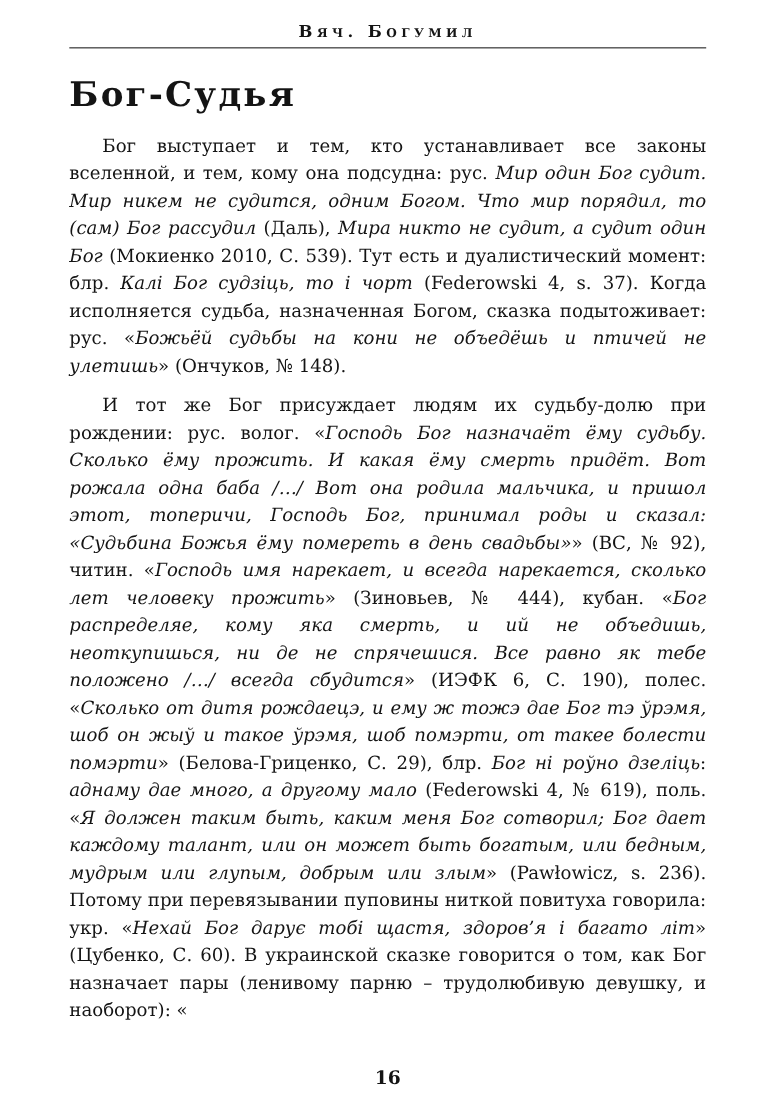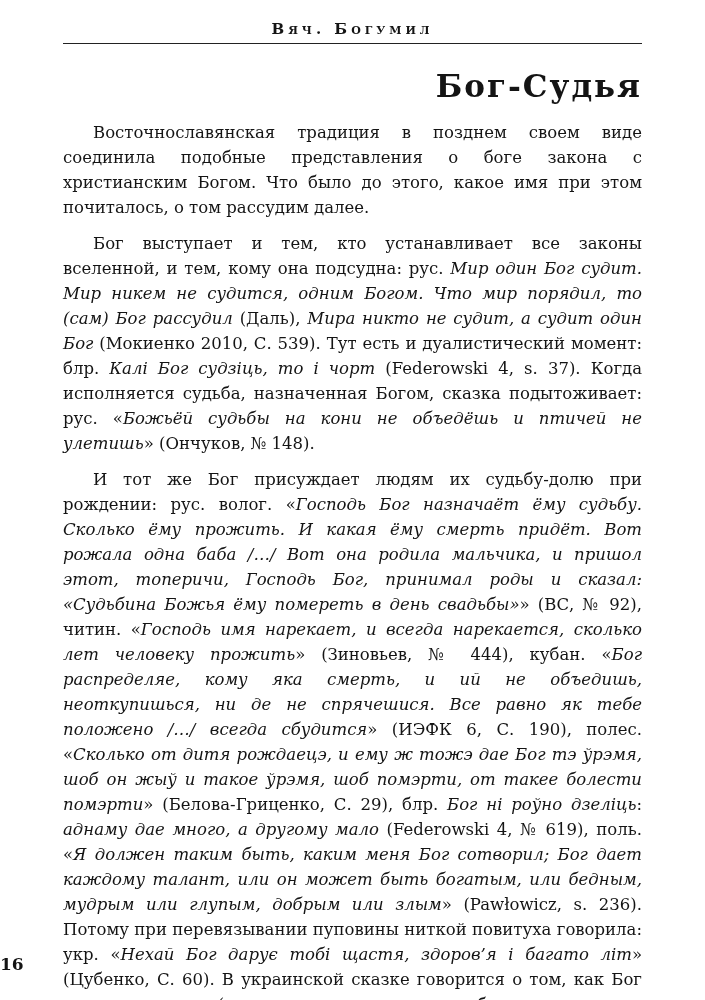--- a/index.html
+++ b/index.html
@@ -21,57 +21,57 @@
     font-size: 15px;
     letter-spacing: 4px;
     font-variant: small-caps;
   }
   .head-rule {
     height: 0;
     border-bottom: 1.5px solid #222222;
     margin-top: 5px;
   }
   .chapter-title {
-    text-align: right;
+    text-align: left;
     font-weight: bold;
     font-size: 31px;
     letter-spacing: 2px;
     margin: 24px 0 16px 0;
   }
   .body-text p {
     margin: 0 0 11px 0;
     text-align: justify;
     text-indent: 30px;
     font-size: 16.5px;
     line-height: 25px;
   }
   .run-normal { font-style: normal; font-weight: normal; }
   .run-italic { font-style: italic; font-weight: normal; }
   .run-bold-italic { font-style: italic; font-weight: normal; }
   .page-number {
     position: absolute;
     left: 0;
     right: 0;
-    bottom: 26px;
+    bottom: 10px;
+    text-align: center;
     font-weight: bold;
     font-size: 17px;
   }
 </style>
 </head>
 <body>
 
 <div class="page">
 
   <div class="running-head">Вяч. Богумил</div>
 
   <div class="head-rule"></div>
 
   <h1 class="chapter-title">Бог-Судья</h1>
 
   <div class="body-text">
-      <p><span class="run-normal">Восточнославянская традиция в позднем своем виде соединила подобные представления о боге закона с христианским Богом. Что было до этого, какое имя при этом почиталось, о том рассудим далее.</span></p>
       <p><span class="run-normal">Бог выступает и тем, кто устанавливает все законы вселенной, и тем, кому она подсудна: рус. </span><span class="run-italic">Мир один Бог судит. Мир никем не судится, одним Богом. Что мир порядил, то (сам) Бог рассудил</span><span class="run-normal"> (Даль), </span><span class="run-italic">Мира никто не судит, а судит один Бог</span><span class="run-normal"> (Мокиенко 2010, С. 539). Тут есть и дуалистический момент: блр. </span><span class="run-italic">Калі </span><span class="run-bold-italic">Бог судзіць</span><span class="run-italic">, то і чорт</span><span class="run-normal"> (Federowski 4, s. 37). Когда исполняется судьба, назначенная Богом, сказка подытоживает: рус. «</span><span class="run-bold-italic">Божьёй судьбы</span><span class="run-italic"> на кони не объедёшь и птичей не улетишь</span><span class="run-normal">» (Ончуков, № 148).</span></p>
       <p><span class="run-normal">И тот же Бог присуждает людям их судьбу-долю при рождении: рус. волог. «</span><span class="run-bold-italic">Господь Бог назначаёт ёму судьбу</span><span class="run-italic">. Сколько ёму прожить. И какая ёму смерть придёт. Вот рожала одна баба /…/ Вот она родила мальчика, и пришол этот, топеричи, Господь Бог, </span><span class="run-bold-italic">принимал роды</span><span class="run-italic"> и сказал: «Судьбина Божья ёму помереть в день свадьбы»</span><span class="run-normal">» (ВС, № 92), читин. «</span><span class="run-bold-italic">Господь имя нарекает</span><span class="run-italic">, и всегда нарекается, сколько лет человеку прожить</span><span class="run-normal">» (Зиновьев, № 444), кубан. «</span><span class="run-bold-italic">Бог распределяе</span><span class="run-italic">, кому яка смерть, и ий не объедишь, неоткупишься, ни де не спрячешися. Все равно як тебе положено /…/ всегда сбудится</span><span class="run-normal">» (ИЭФК 6, С. 190), полес. «</span><span class="run-italic">Сколько от дитя рождаецэ, и ему ж тожэ </span><span class="run-bold-italic">дае Бог тэ ўрэмя</span><span class="run-italic">, шоб он жыў и такое ўрэмя, шоб помэрти, от такее болести помэрти</span><span class="run-normal">» (Белова-Гриценко, С. 29), блр. </span><span class="run-bold-italic">Бог ні роўно дзеліць</span><span class="run-normal">: </span><span class="run-italic">аднаму дае много, а другому мало</span><span class="run-normal"> (Federowski 4, № 619), поль. «</span><span class="run-italic">Я должен таким быть, каким меня Бог сотворил; </span><span class="run-bold-italic">Бог дает каждому талант</span><span class="run-italic">, или он может быть богатым, или бедным, мудрым или глупым, добрым или злым</span><span class="run-normal">» (Pawłowicz, s. 236). Потому при перевязывании пуповины ниткой повитуха говорила: укр. «</span><span class="run-italic">Нехай </span><span class="run-bold-italic">Бог дарує</span><span class="run-italic"> тобі щастя, здоров’я і багато літ</span><span class="run-normal">» (Цубенко, С. 60). В украинской сказке говорится о том, как Бог назначает пары (ленивому парню – трудолюбивую девушку, и наоборот): «</span></p>
     </div>
 
   <div class="page-number">16</div>
 
 </div>
 
 </body></html>

